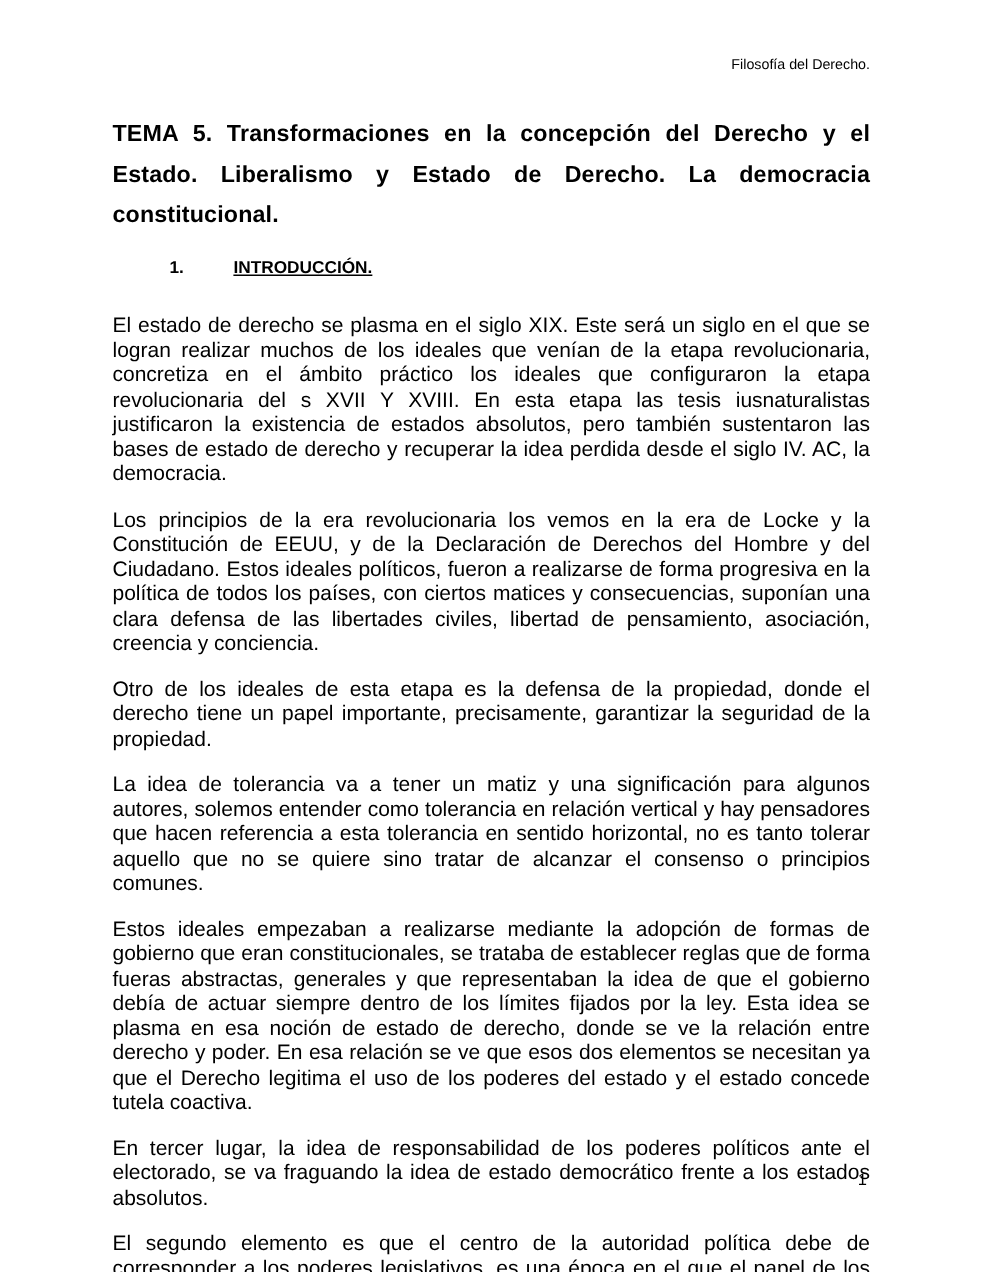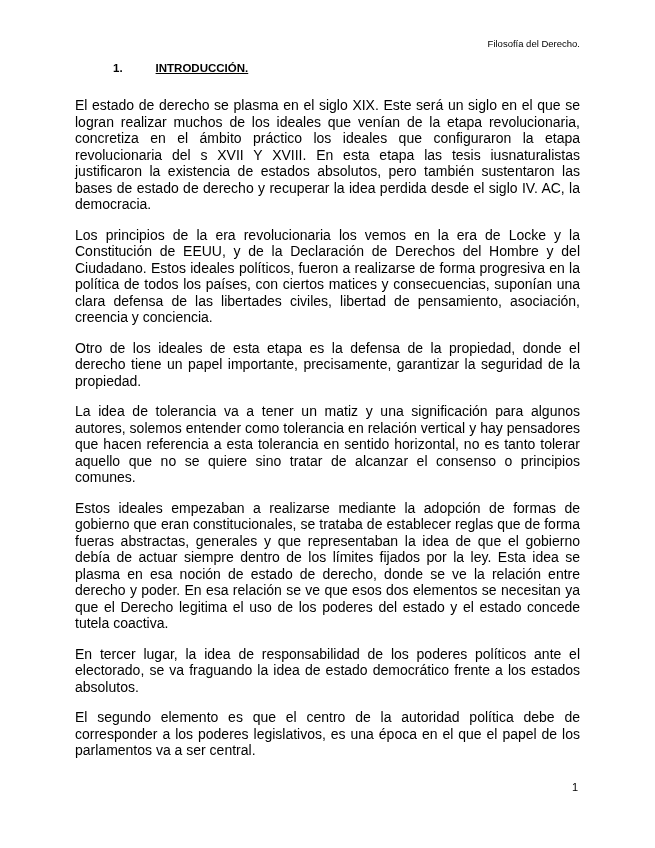--- a/index.html
+++ b/index.html
@@ -15,21 +15,21 @@
     background: #ffffff;
     color: #000000;
     font-family: "Liberation Sans", sans-serif;
     padding: 38px 75px 0 75px;
     overflow: hidden;
   }
   .running-head {
     text-align: right;
     font-size: 9.5px;
     line-height: 12px;
-    margin-bottom: 10px;
+    margin-bottom: 26px;
   }
   .doc-title {
     font-size: 15.5px;
     font-weight: bold;
     line-height: 27px;
     text-align: justify;
     margin: 0 0 14px 0;
     letter-spacing: 0.1px;
   }
   .section-heading {
@@ -60,20 +60,21 @@
     line-height: 14px;
   }
 </style>
 </head>
 <body>
 
 <div class="page">
 
   <div class="running-head">Filosofía del Derecho.</div>
 
+  <h1 class="doc-title">TEMA 5. Transformaciones en la concepción del Derecho y el Estado. Liberalismo y Estado de Derecho. La democracia constitucional.</h1>
 
   <div class="section-heading">
     <span class="section-number">1.</span><span class="section-title">INTRODUCCIÓN.</span>
   </div>
 
   <div class="body-text">
     <p>El estado de derecho se plasma en el siglo XIX. Este será un siglo en el que se logran realizar muchos de los ideales que venían de la etapa revolucionaria, concretiza en el ámbito práctico los ideales que configuraron la etapa revolucionaria del s XVII Y XVIII. En esta etapa las tesis iusnaturalistas justificaron la existencia de estados absolutos, pero también sustentaron las bases de estado de derecho y recuperar la idea perdida desde el siglo IV. AC, la democracia.</p>
     <p>Los principios de la era revolucionaria los vemos en la era de Locke y la Constitución de EEUU, y de la Declaración de Derechos del Hombre y del Ciudadano. Estos ideales políticos, fueron a realizarse de forma progresiva en la política de todos los países, con ciertos matices y consecuencias, suponían una clara defensa de las libertades civiles, libertad de pensamiento, asociación, creencia y conciencia.</p>
     <p>Otro de los ideales de esta etapa es la defensa de la propiedad, donde el derecho tiene un papel importante, precisamente, garantizar la seguridad de la propiedad.</p>
     <p>La idea de tolerancia va a tener un matiz y una significación para algunos autores, solemos entender como tolerancia en relación vertical y hay pensadores que hacen referencia a esta tolerancia en sentido horizontal, no es tanto tolerar aquello que no se quiere sino tratar de alcanzar el consenso o principios comunes.</p>

